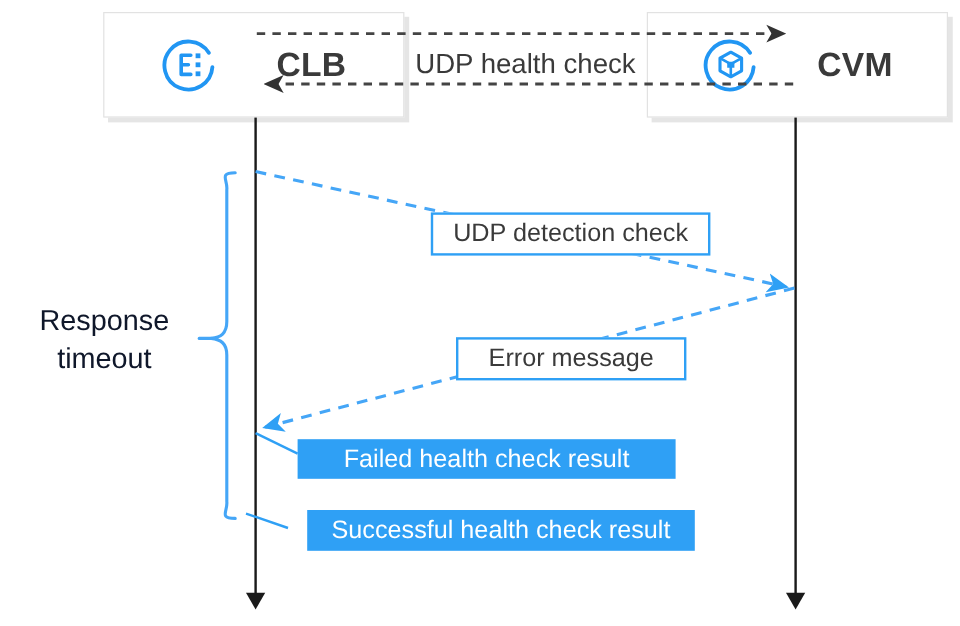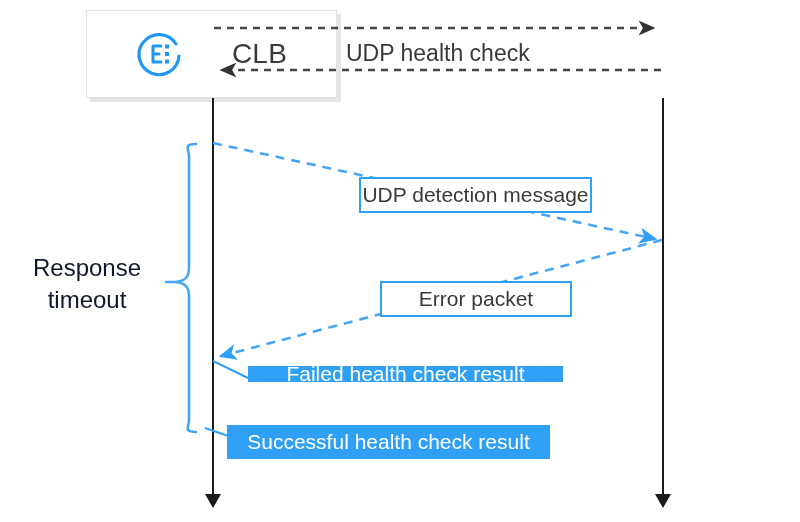--- a/index.html
+++ b/index.html
@@ -22,20 +22,21 @@
   .actor-box {
     position: absolute;
     box-sizing: border-box;
     background: #ffffff;
     border: 1px solid #e2e2e2;
     box-shadow: 4px 4px 0 0 rgba(0,0,0,0.10);
     display: flex;
     align-items: center;
     justify-content: center;
     gap: 48px;
+    font-weight: bold;
   }
   .actor-label {
     font-size: 28px;
     color: #3a3a3a;
     letter-spacing: 0.2px;
     white-space: nowrap;
   }
   .actor-icon {
     width: 48px;
     height: 48px;
@@ -119,20 +120,31 @@
         <path d="M40 14 A20 20 0 1 0 43 26" fill="none" stroke="#2196f3" stroke-width="3.2" stroke-linecap="round"></path>
         <path d="M17 16 h8 M17 24 h6 M17 32 h8 M17 16 v16" fill="none" stroke="#2196f3" stroke-width="3" stroke-linecap="round" stroke-linejoin="round"></path>
         <rect x="29" y="14.5" width="4" height="4" fill="#2196f3"></rect>
         <rect x="29" y="22" width="4" height="4" fill="#2196f3"></rect>
         <rect x="29" y="29.5" width="4" height="4" fill="#2196f3"></rect>
       </svg>
     </span>
     <span class="actor-label">CLB</span>
   </div>
 
+  <div class="actor-box" style="left:539px; top:10px; width:251px; height:88px;">
+    <span class="actor-icon">
+      <svg viewBox="0 0 48 48" width="48" height="48">
+        <path d="M40 14 A20 20 0 1 0 43 26" fill="none" stroke="#2196f3" stroke-width="3.2" stroke-linecap="round"></path>
+        <path d="M24 13.5 L33 18.5 V29 L24 34 L15 29 V18.5 Z" fill="none" stroke="#2196f3" stroke-width="2.6" stroke-linejoin="round"></path>
+        <path d="M15 18.5 L24 23.5 L33 18.5 M24 23.5 V34" fill="none" stroke="#2196f3" stroke-width="2.2" stroke-linejoin="round"></path>
+        <path d="M21 21.5 h6 v5 h-6 z" fill="#2196f3"></path>
+      </svg>
+    </span>
+    <span class="actor-label">CVM</span>
+  </div>
 
   <div class="lifeline" style="left:212px; top:98px; height:400px;"></div>
   <div class="lifeline-head" style="left:205px; top:494px;"></div>
 
   <div class="lifeline" style="left:662px; top:98px; height:400px;"></div>
   <div class="lifeline-head" style="left:655px; top:494px;"></div>
 
   <svg id="overlay">
     <defs>
       <marker id="arrow-gray" markerWidth="7" markerHeight="7" refX="6" refY="3.5" orient="auto" markerUnits="strokeWidth">
@@ -173,24 +185,24 @@
                C 189 278, 184 281, 176 282
                C 184 283, 189 286, 189 296
                L 189 418
                C 190 426, 182 432, 196 432" fill="none" stroke="#45a6f7" stroke-width="2.6" stroke-linecap="round" stroke-linejoin="round"></path>
       <line x1="176" y1="282" x2="166" y2="282" stroke="#45a6f7" stroke-width="2.6" stroke-linecap="round"></line>
     </g>
   </svg>
 
   <div class="hc-label" style="left:343px; top:40px;text-align:right;">UDP health check</div>
 
-  <div class="note-box" style="left:359px; top:177px; width:233px; height:36px;">UDP detection message</div>
-
-  <div class="note-box" style="left:380px; top:281px; width:192px; height:36px;">Error packet</div>
-
-  <div class="result-box" style="left:248px; top:366px; width:315px; height:16px;">Failed health check result</div>
-
-  <div class="result-box" style="left:227px; top:425px; width:323px; height:34px;">Successful health check result</div>
+  <div class="note-box" style="left:359px; top:177px; width:233px; height:36px;">UDP detection check</div>
+
+  <div class="note-box" style="left:380px; top:281px; width:192px; height:36px;">Error message</div>
+
+  <div class="result-box" style="left:248px; top:366px; width:315px; height:33px;">Failed health check result</div>
+
+  <div class="result-box" style="left:256px; top:425px; width:323px; height:34px;">Successful health check result</div>
 
   <div class="brace-label" style="left:14px; top:252px; width:146px;">Response
 timeout</div>
 
 </div>
 
 </body></html>

